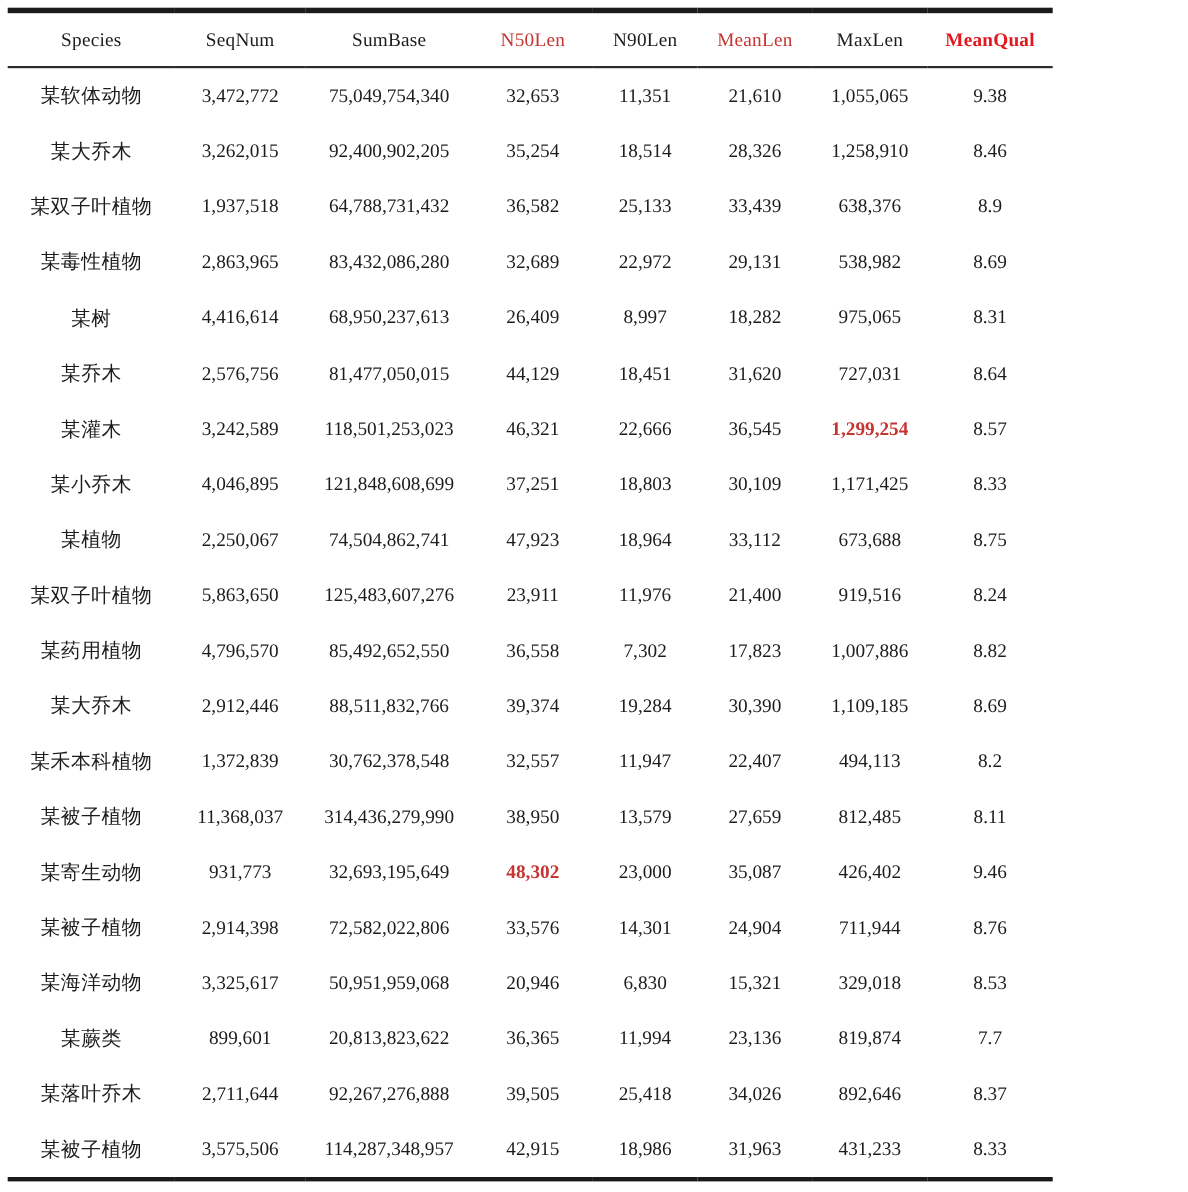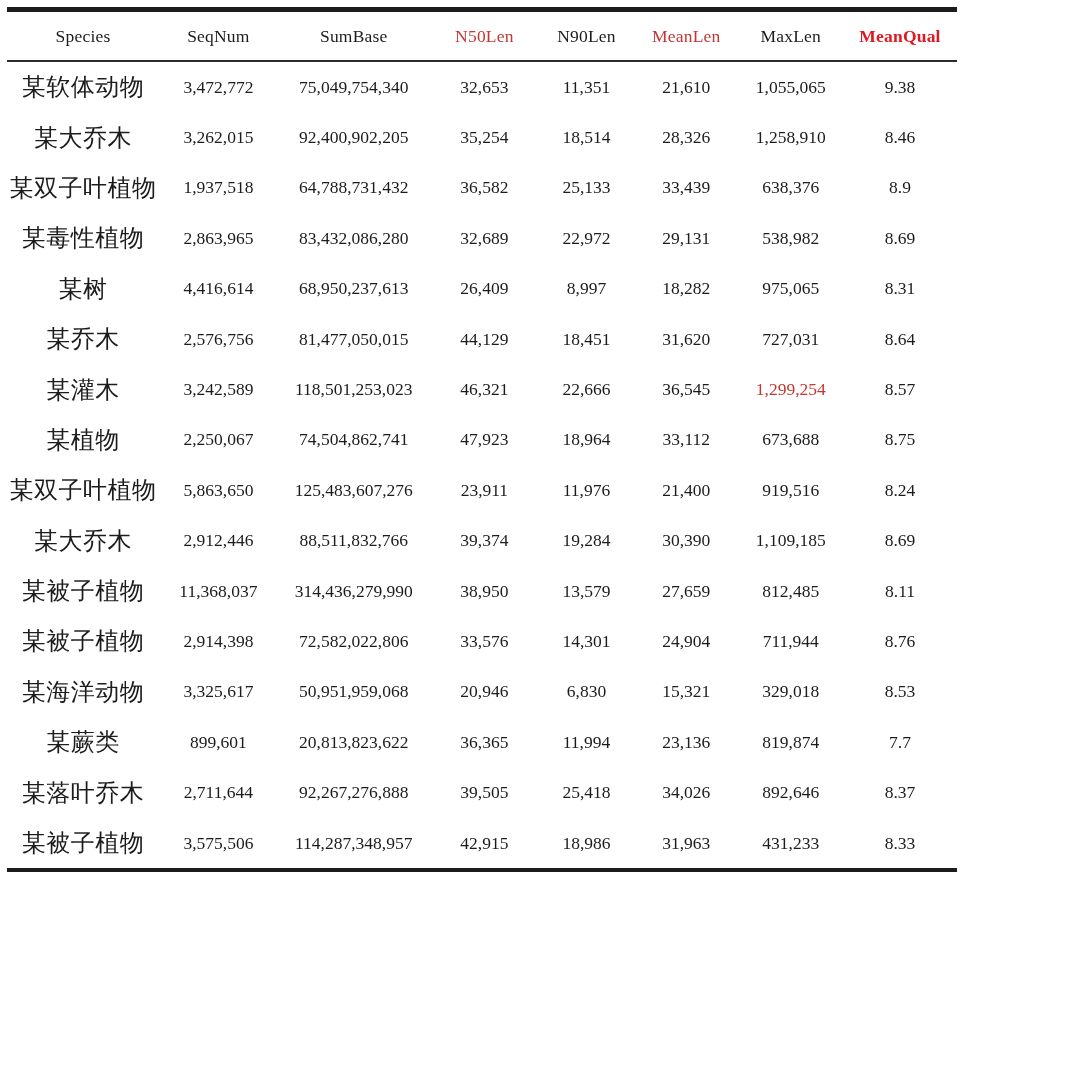--- a/index.html
+++ b/index.html
@@ -45,22 +45,22 @@
   thead th.h-red-bold { color: var(--red-bold, #e2181f); font-weight: bold; text-align: center; }
   tbody td {
     font-size: 17.5px;
     color: var(--text, #1c1c1c);
     text-align: center;
     vertical-align: middle;
     height: 50.4px;
     padding: 0;
     white-space: nowrap;
   }
-  tbody td.species { font-size: 24px; letter-spacing: 0.5px; }
-  tbody td.red { color: var(--red, #c53632); }
+  tbody td.species { font-size: 18px; letter-spacing: 0.5px; }
+  tbody td.red { color: var(--red, #c53632); font-weight: bold; }
 </style>
 </head>
 <body style="background: rgb(255, 255, 255);">
 
 <div class="page">
   <div class="table-wrap">
     <table class="stats">
       <colgroup>
         <col style="width:16%">
         <col style="width:12.5%">
@@ -148,60 +148,100 @@
             <td class="species">某灌木</td>
             <td>3,242,589</td>
             <td>118,501,253,023</td>
             <td>46,321</td>
             <td>22,666</td>
             <td>36,545</td>
             <td class="red">1,299,254</td>
             <td>8.57</td>
           </tr>
           <tr>
+            <td class="species">某小乔木</td>
+            <td>4,046,895</td>
+            <td>121,848,608,699</td>
+            <td>37,251</td>
+            <td>18,803</td>
+            <td>30,109</td>
+            <td>1,171,425</td>
+            <td>8.33</td>
+          </tr>
+          <tr>
             <td class="species">某植物</td>
             <td>2,250,067</td>
             <td>74,504,862,741</td>
             <td>47,923</td>
             <td>18,964</td>
             <td>33,112</td>
             <td>673,688</td>
             <td>8.75</td>
           </tr>
           <tr>
             <td class="species">某双子叶植物</td>
             <td>5,863,650</td>
             <td>125,483,607,276</td>
             <td>23,911</td>
             <td>11,976</td>
             <td>21,400</td>
             <td>919,516</td>
             <td>8.24</td>
           </tr>
           <tr>
+            <td class="species">某药用植物</td>
+            <td>4,796,570</td>
+            <td>85,492,652,550</td>
+            <td>36,558</td>
+            <td>7,302</td>
+            <td>17,823</td>
+            <td>1,007,886</td>
+            <td>8.82</td>
+          </tr>
+          <tr>
             <td class="species">某大乔木</td>
             <td>2,912,446</td>
             <td>88,511,832,766</td>
             <td>39,374</td>
             <td>19,284</td>
             <td>30,390</td>
             <td>1,109,185</td>
             <td>8.69</td>
           </tr>
           <tr>
+            <td class="species">某禾本科植物</td>
+            <td>1,372,839</td>
+            <td>30,762,378,548</td>
+            <td>32,557</td>
+            <td>11,947</td>
+            <td>22,407</td>
+            <td>494,113</td>
+            <td>8.2</td>
+          </tr>
+          <tr>
             <td class="species">某被子植物</td>
             <td>11,368,037</td>
             <td>314,436,279,990</td>
             <td>38,950</td>
             <td>13,579</td>
             <td>27,659</td>
             <td>812,485</td>
             <td>8.11</td>
           </tr>
           <tr>
+            <td class="species">某寄生动物</td>
+            <td>931,773</td>
+            <td>32,693,195,649</td>
+            <td class="red">48,302</td>
+            <td>23,000</td>
+            <td>35,087</td>
+            <td>426,402</td>
+            <td>9.46</td>
+          </tr>
+          <tr>
             <td class="species">某被子植物</td>
             <td>2,914,398</td>
             <td>72,582,022,806</td>
             <td>33,576</td>
             <td>14,301</td>
             <td>24,904</td>
             <td>711,944</td>
             <td>8.76</td>
           </tr>
           <tr>

